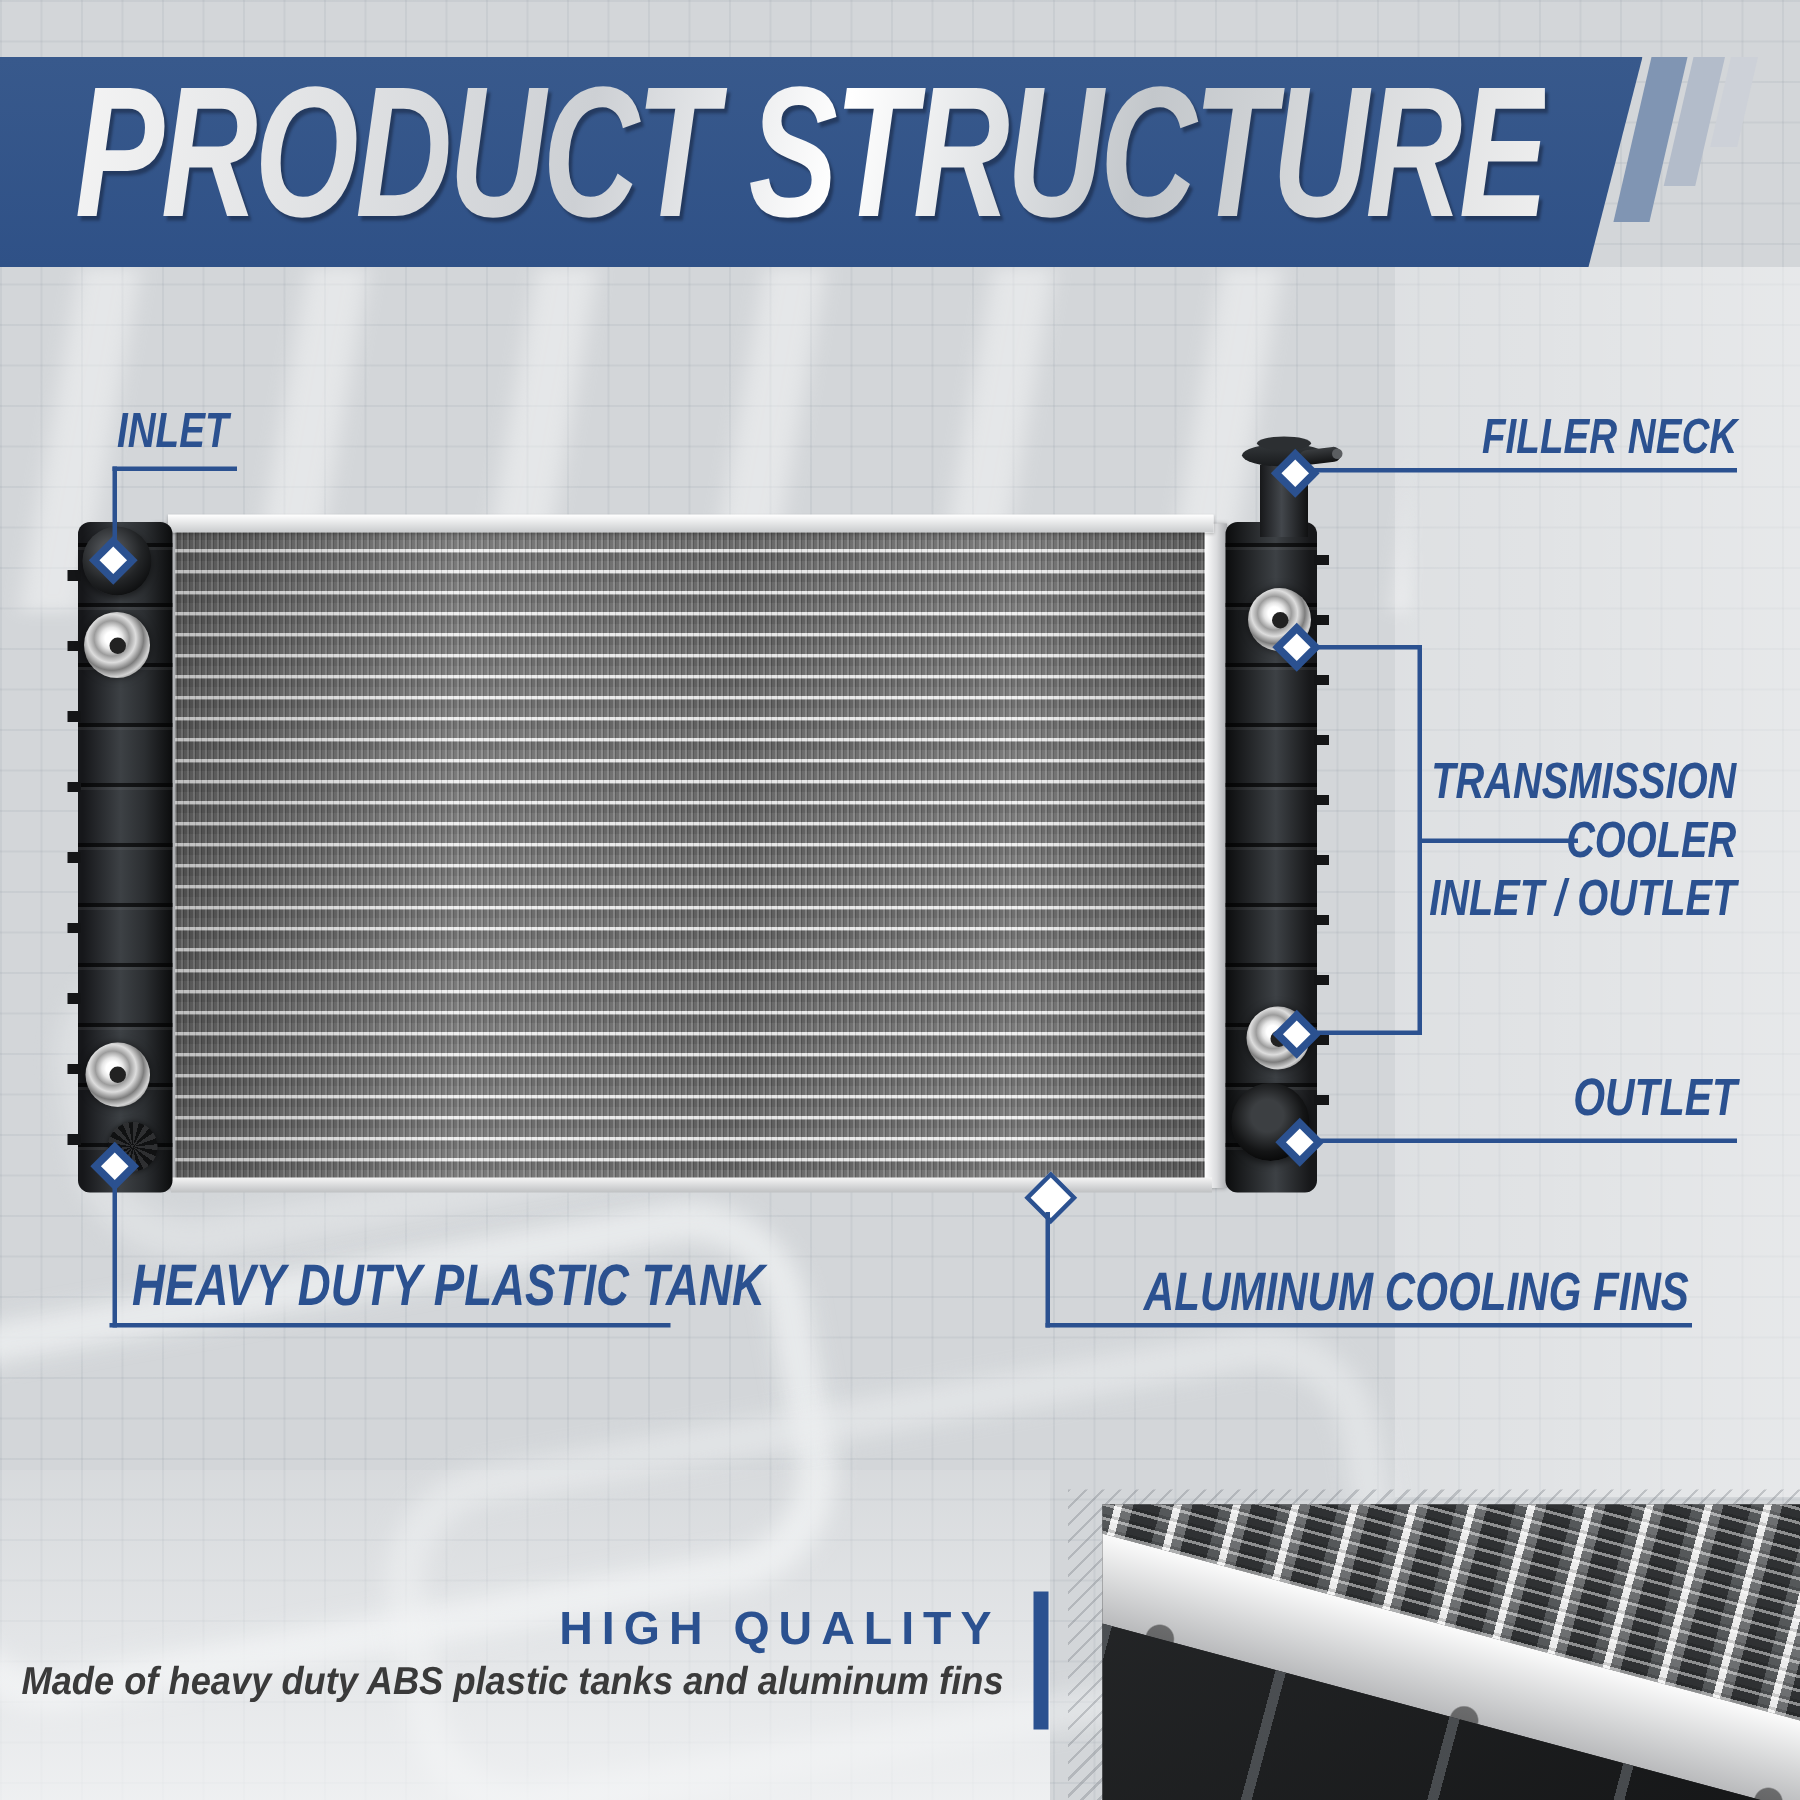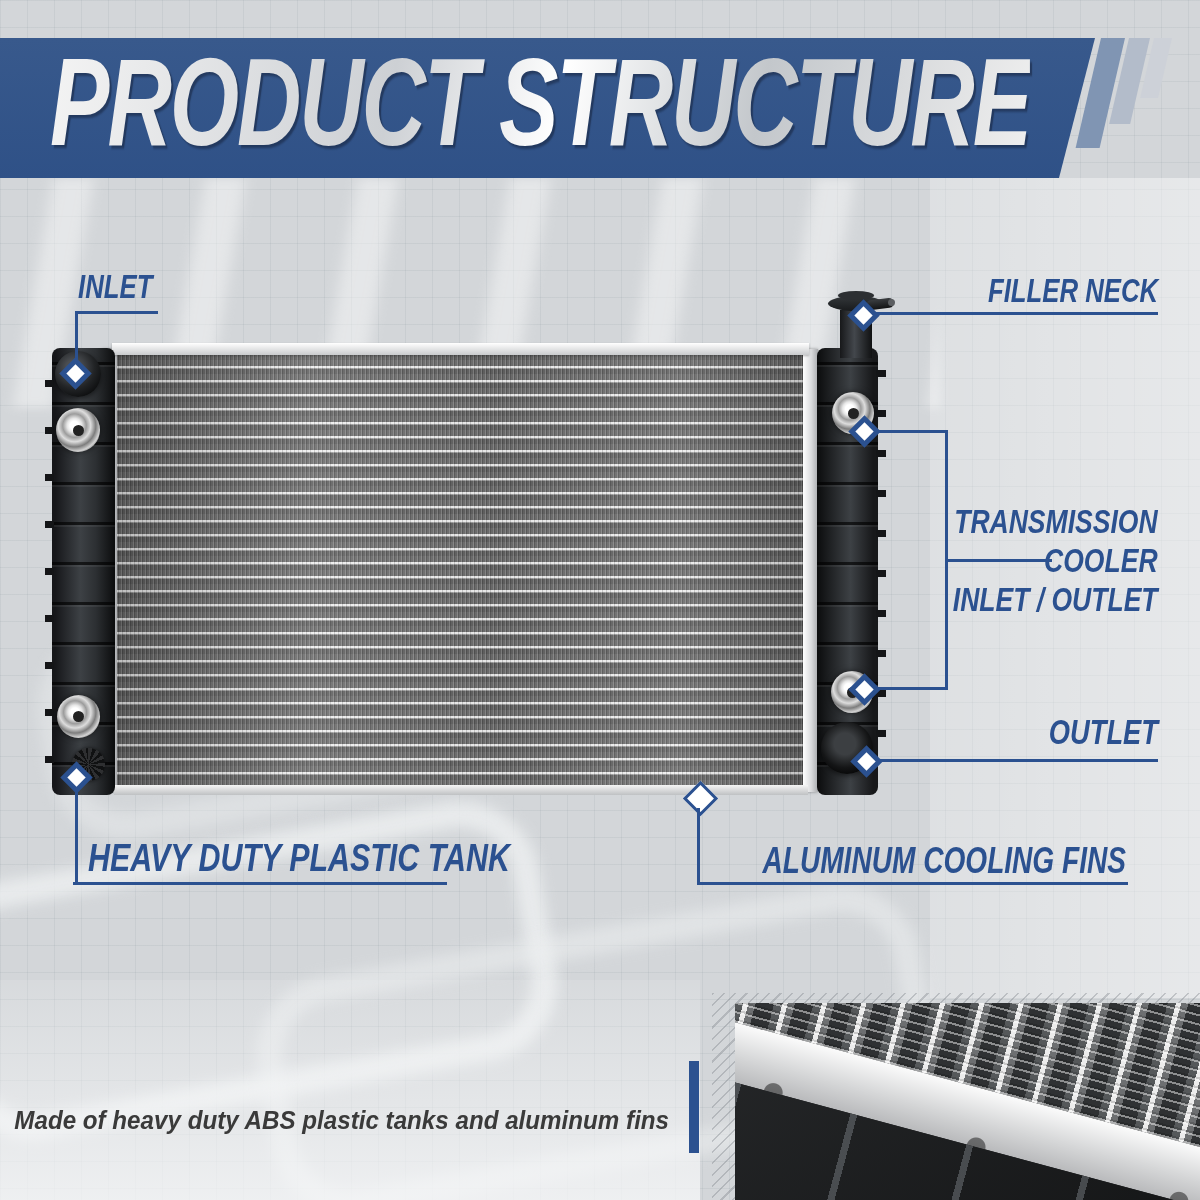--- a/index.html
+++ b/index.html
@@ -186,20 +186,21 @@
   <div class="marker" style="left:65px;top:766px;"></div>
   <div class="abs cline" style="left:75px;top:788px;width:3px;height:97px;"></div>
   <div class="abs cline" style="left:73px;top:882px;width:374px;height:3px;"></div>
   <div class="clabel cx-l" style="left:88px;top:836px;font-size:39px;">HEAVY DUTY PLASTIC TANK</div>
 
   <div class="marker outline" style="left:688px;top:786px;"></div>
   <div class="abs cline" style="left:697px;top:808px;width:3px;height:77px;"></div>
   <div class="abs cline" style="left:697px;top:882px;width:431px;height:3px;"></div>
   <div class="clabel cx-r" style="right:74px;top:840px;font-size:36px;">ALUMINUM COOLING FINS</div>
 
+  <div class="abs" id="hq-title">HIGH QUALITY</div>
   <div class="abs" id="hq-sub">Made of heavy duty ABS plastic tanks and aluminum fins</div>
   <div class="abs" id="hq-bar"></div>
   <div class="abs" id="hatch"></div>
   <div class="abs" id="closeup">
     <div id="closeup-inner">
       <div id="cu-fins"></div>
       <div id="cu-plate"></div>
       <div id="cu-tank"></div>
     </div>
   </div>

